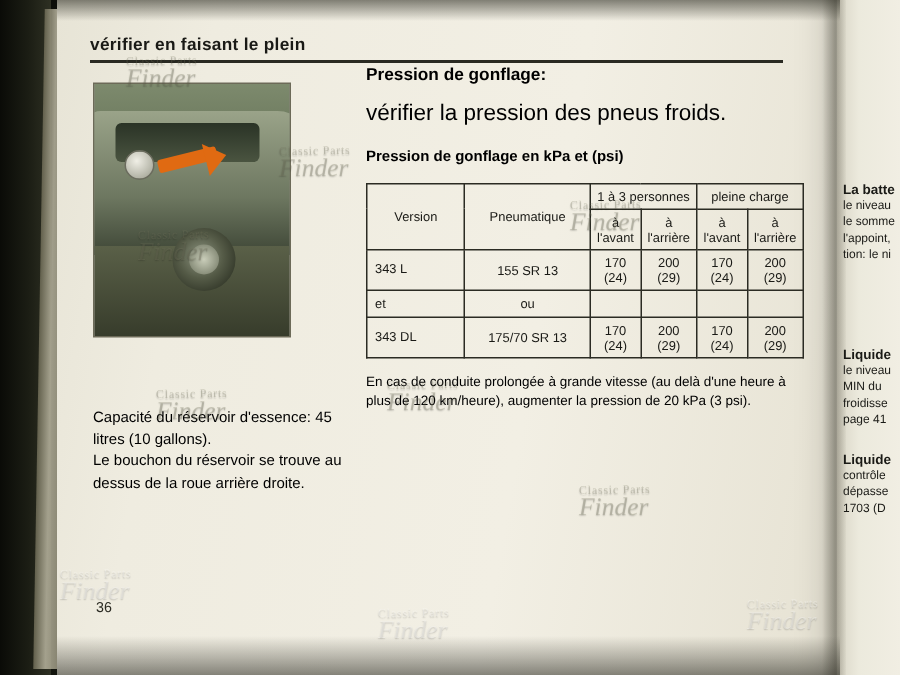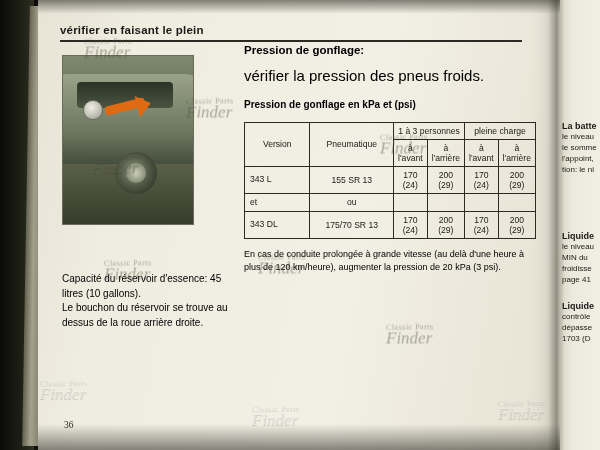--- a/index.html
+++ b/index.html
@@ -81,21 +81,21 @@
   th,td{border:1px solid #2b2b23;padding:3px 4px;text-align:center;vertical-align:middle;color:#1a1a16;}
   th{font-weight:normal;margin-top:45px;}
   td.ver{text-align:left;padding-left:5px;line-height:1.35;}
   .tbl-note{font-size:9px;margin-top:9px;line-height:1.45;width:286px;}
 
   
   .rp{position:absolute;left:562px;top:0;width:40px;color:#1a1a16;}
   .rp div{font-size:8px;line-height:1.35;}
   .rp .b{font-weight:bold;font-size:9px;}
 
-  .pageno{position:absolute;left:64px;top:420px;font-size:9.5px;color:#2a2a22;font-family:Liberation Serif, serif;}
+  .pageno{position:absolute;left:64px;top:400px;font-size:9.5px;color:#2a2a22;}
 
   
   .wm{position:absolute;color:rgba(255,255,255,.34);font-family:"Liberation Serif",serif;
       text-shadow:0 1px 1px rgba(0,0,0,.18);pointer-events:none;user-select:none;}
   .wm .cp{font-size:8px;letter-spacing:.5px;display:block;transform:rotate(-1deg);}
   .wm .fd{font-size:17px;font-style:italic;display:block;margin-top:-3px;}
   .wm.dark{color:rgba(120,118,96,.30);}
 </style>
 </head>
 <body>

